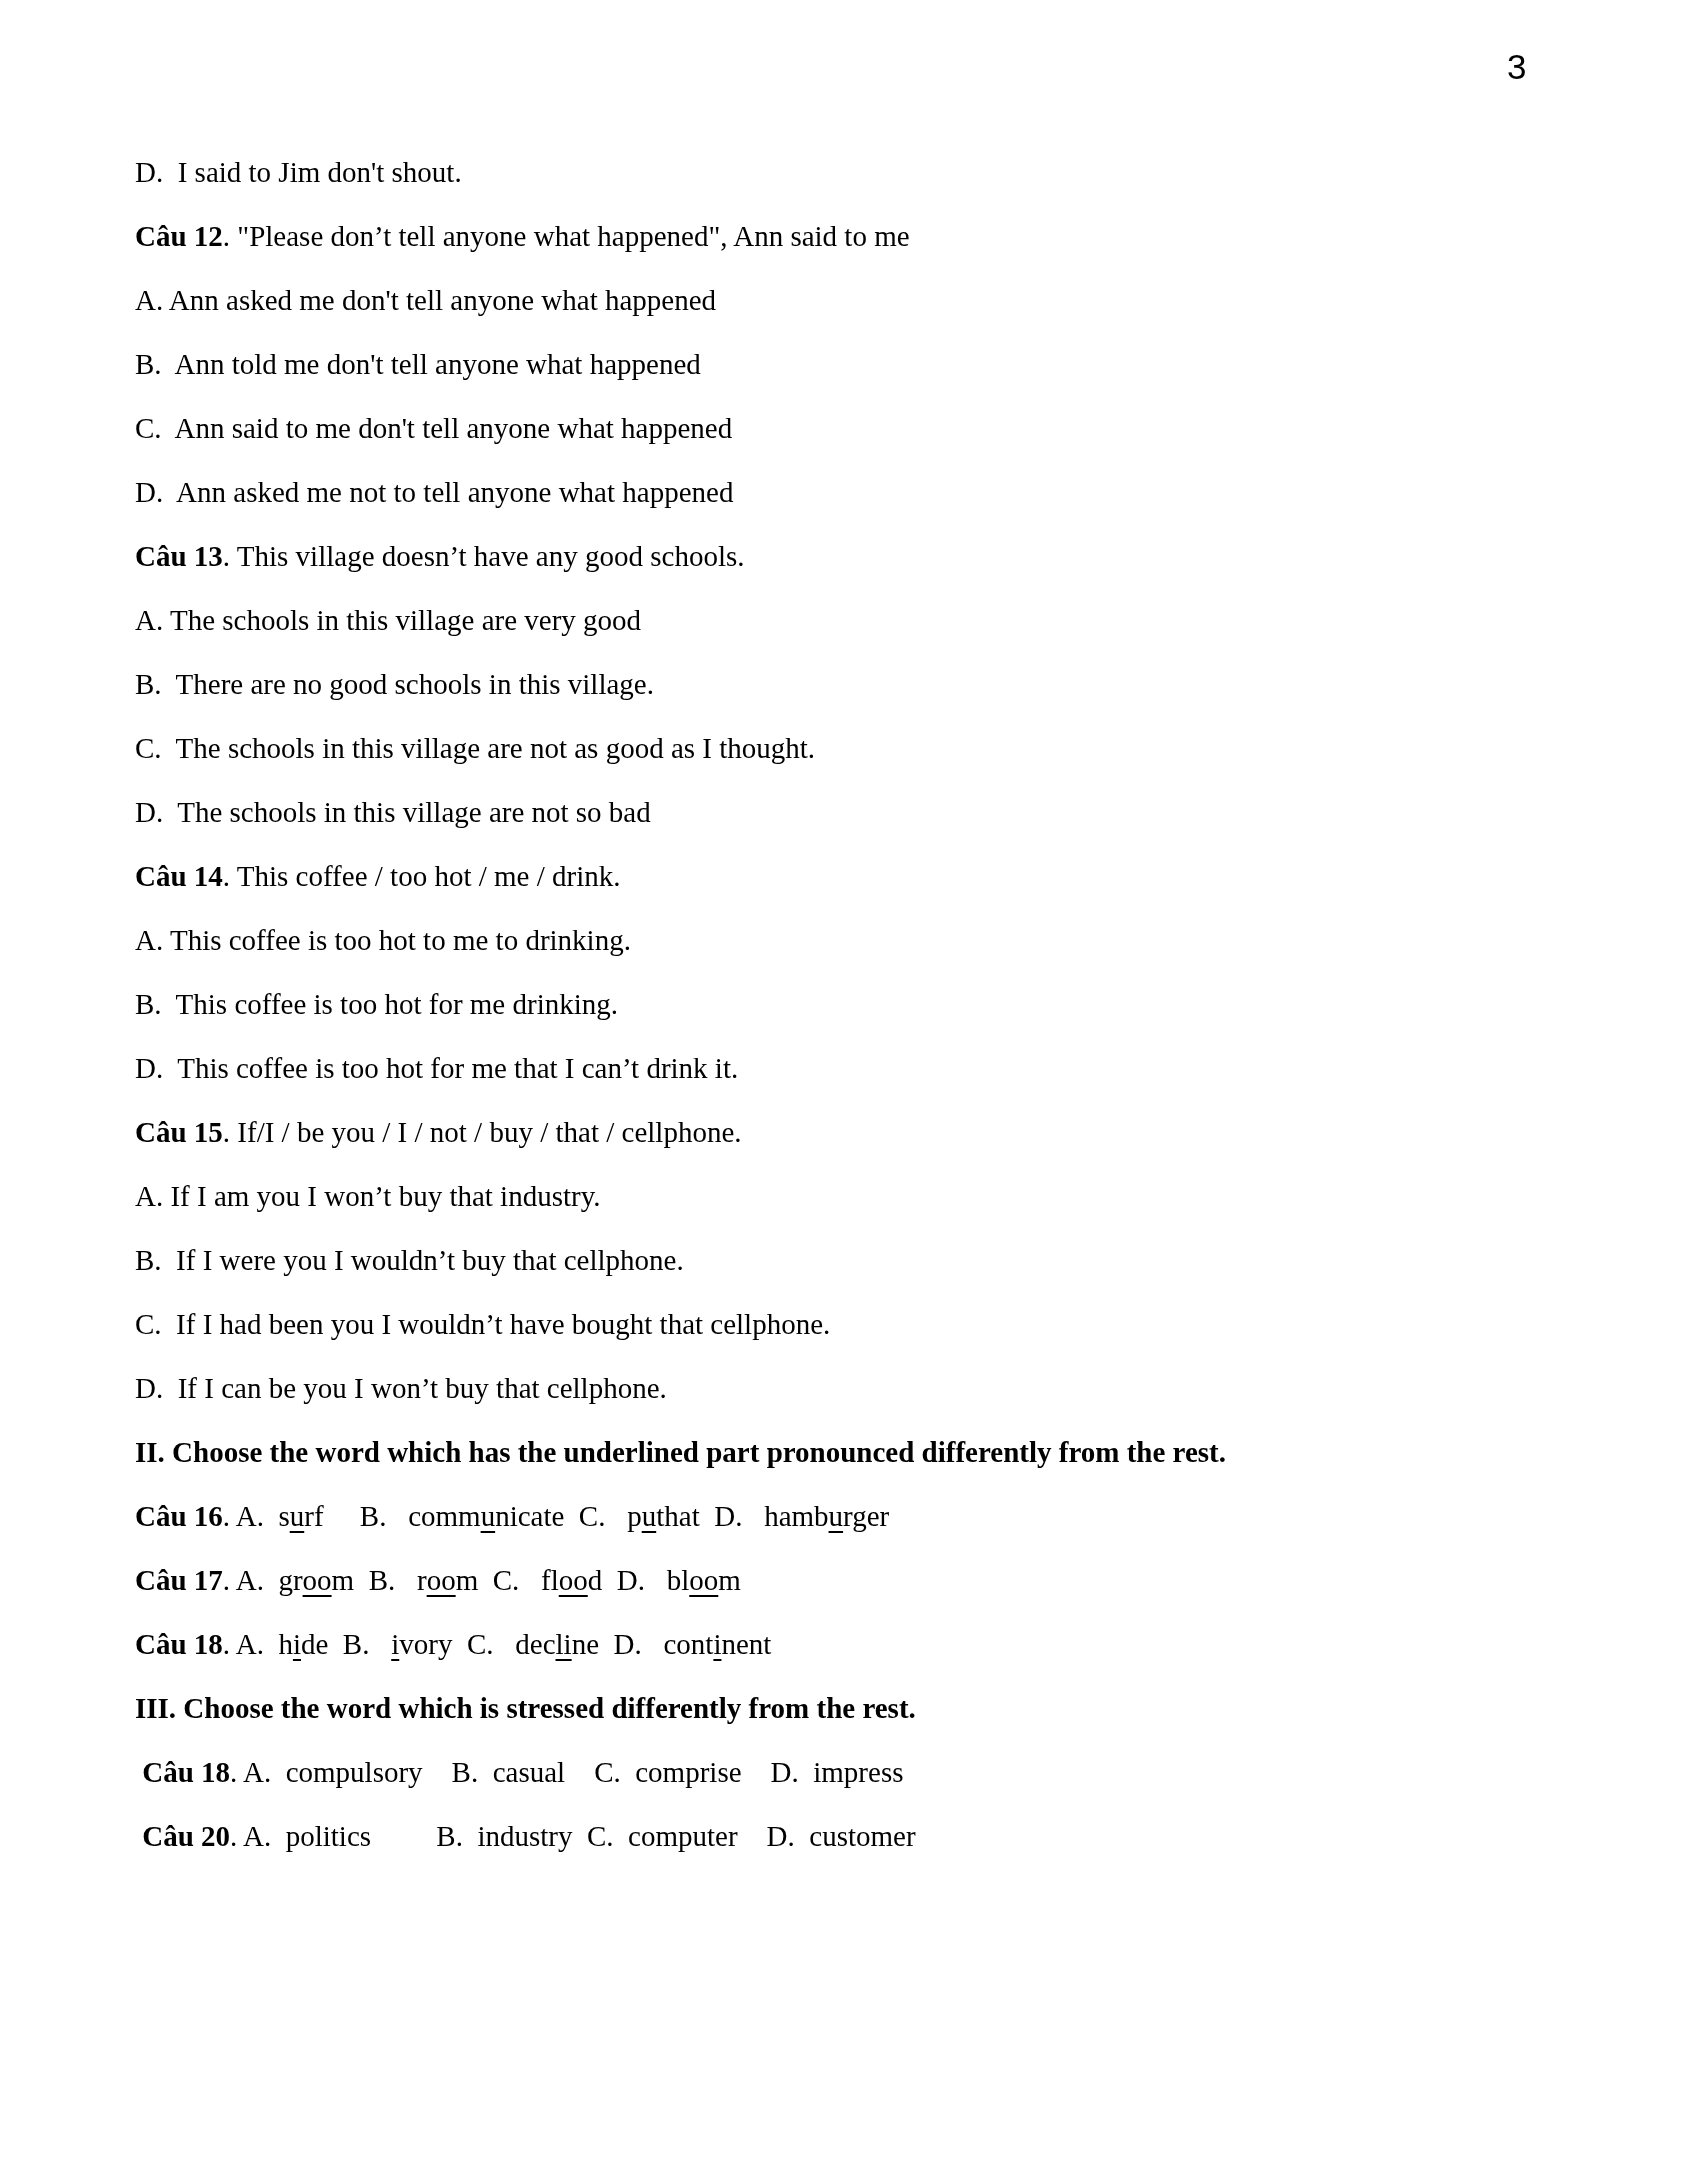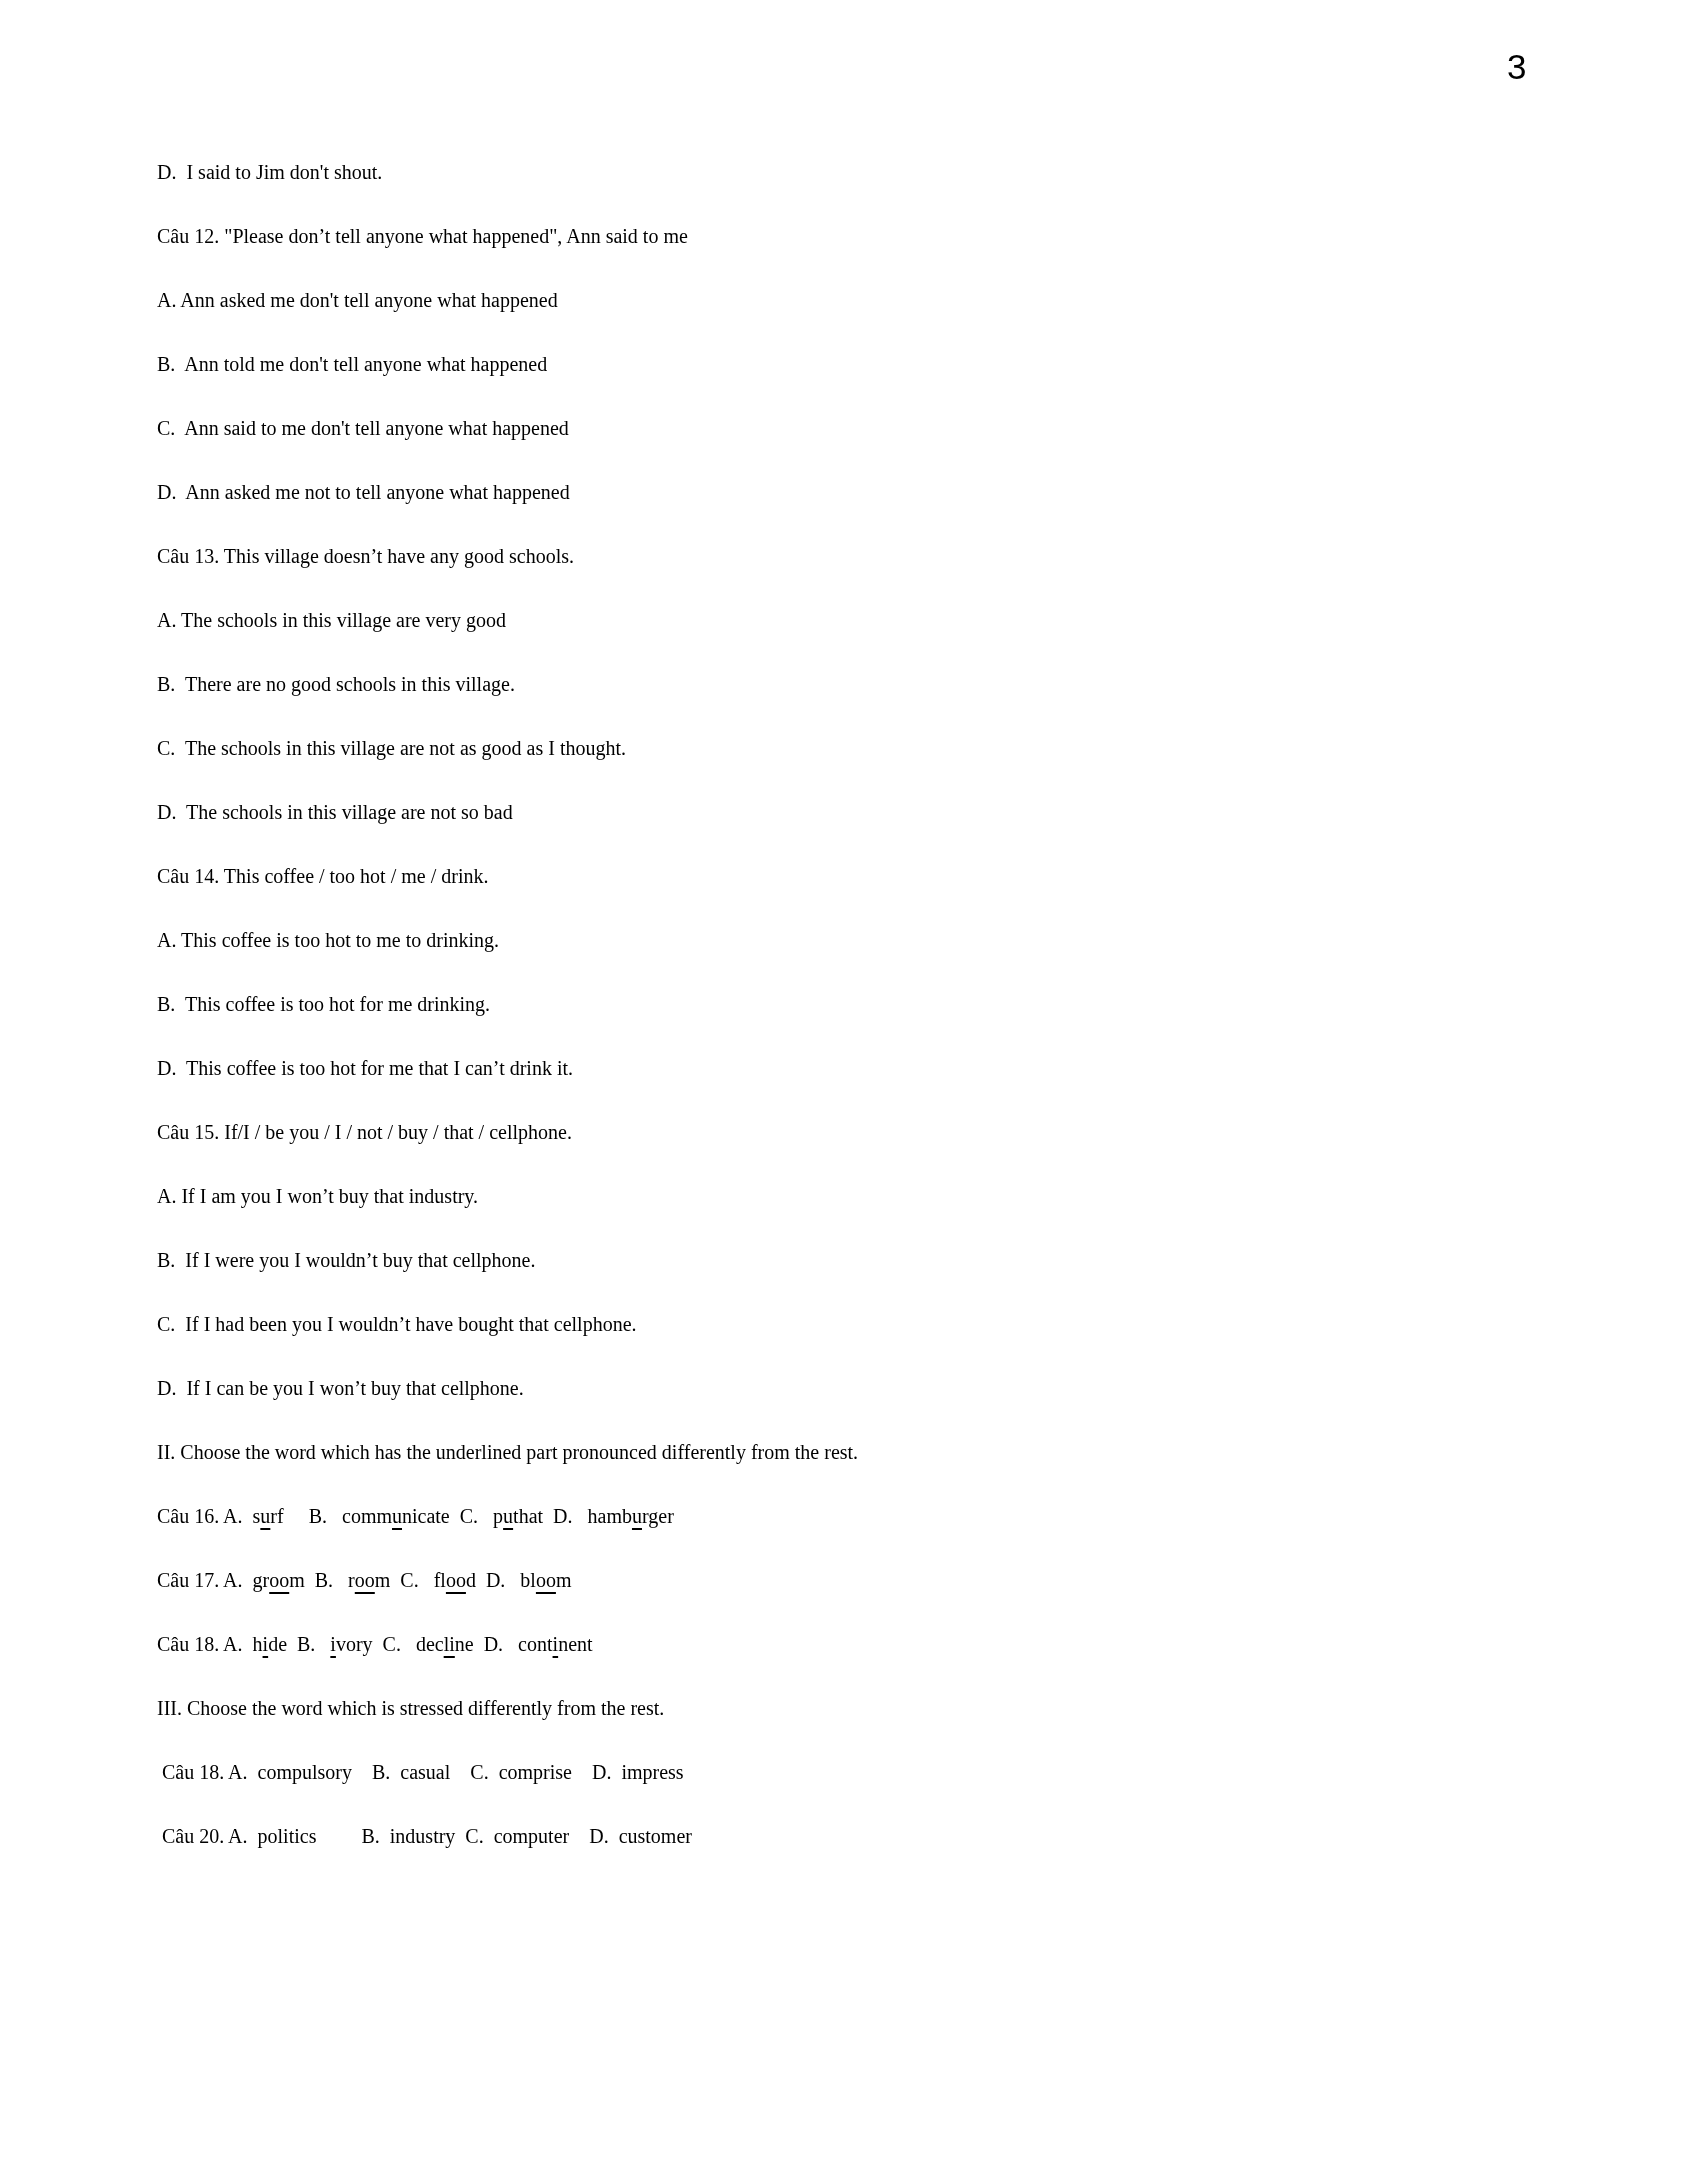--- a/index.html
+++ b/index.html
@@ -20,30 +20,30 @@
     top: 49px;
     left: 1507px;
     font-family: "Liberation Sans", "DejaVu Sans", sans-serif;
     font-size: 35px;
     line-height: 35px;
     color: #000000;
   }
   .doc {
     position: absolute;
     top: 140px;
-    left: 157px;
+    left: 135px;
     right: 71px;
-    font-size: 20px;
+    font-size: 29px;
     line-height: 64px;
   }
   .line {
     white-space: pre-wrap;
     min-height: 64px;
   }
-  .b { font-weight: normal; }
+  .b { font-weight: bold; }
   .u {
     text-decoration: underline;
     text-decoration-thickness: 2.4px;
     text-underline-offset: 4.8px;
   }
 </style>
 </head>
 <body>
 
 <div class="page-number">3</div>

